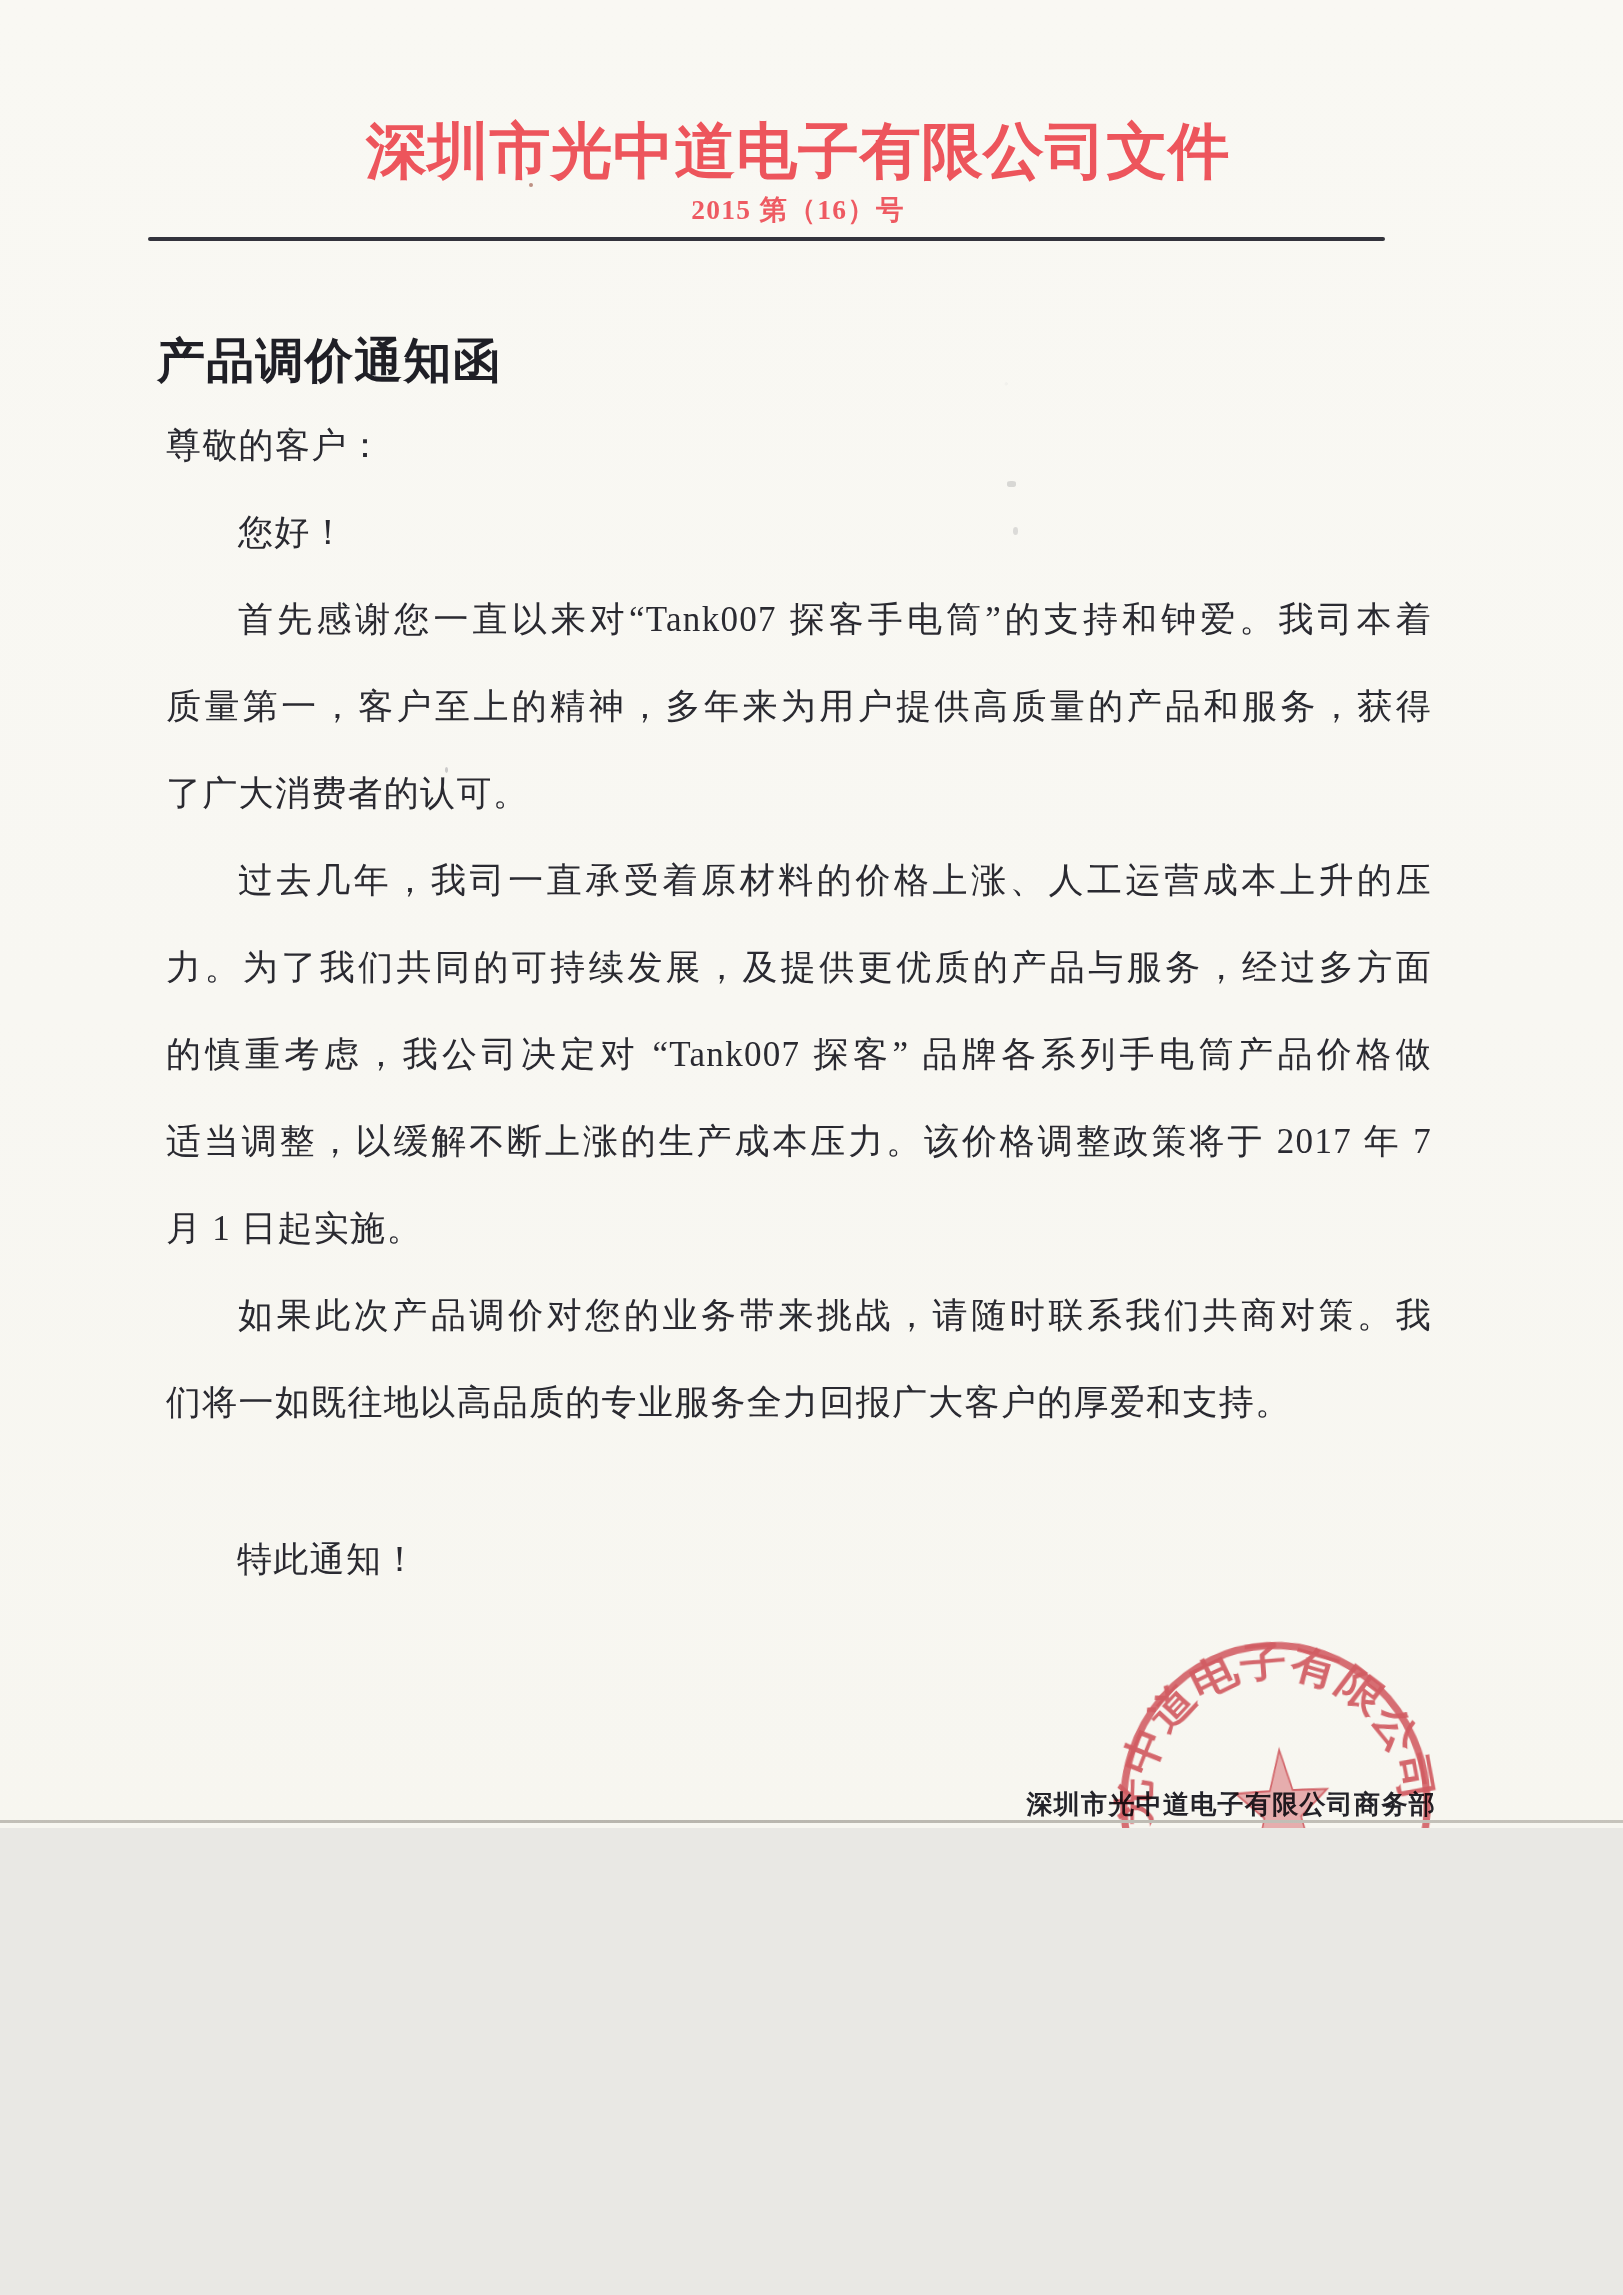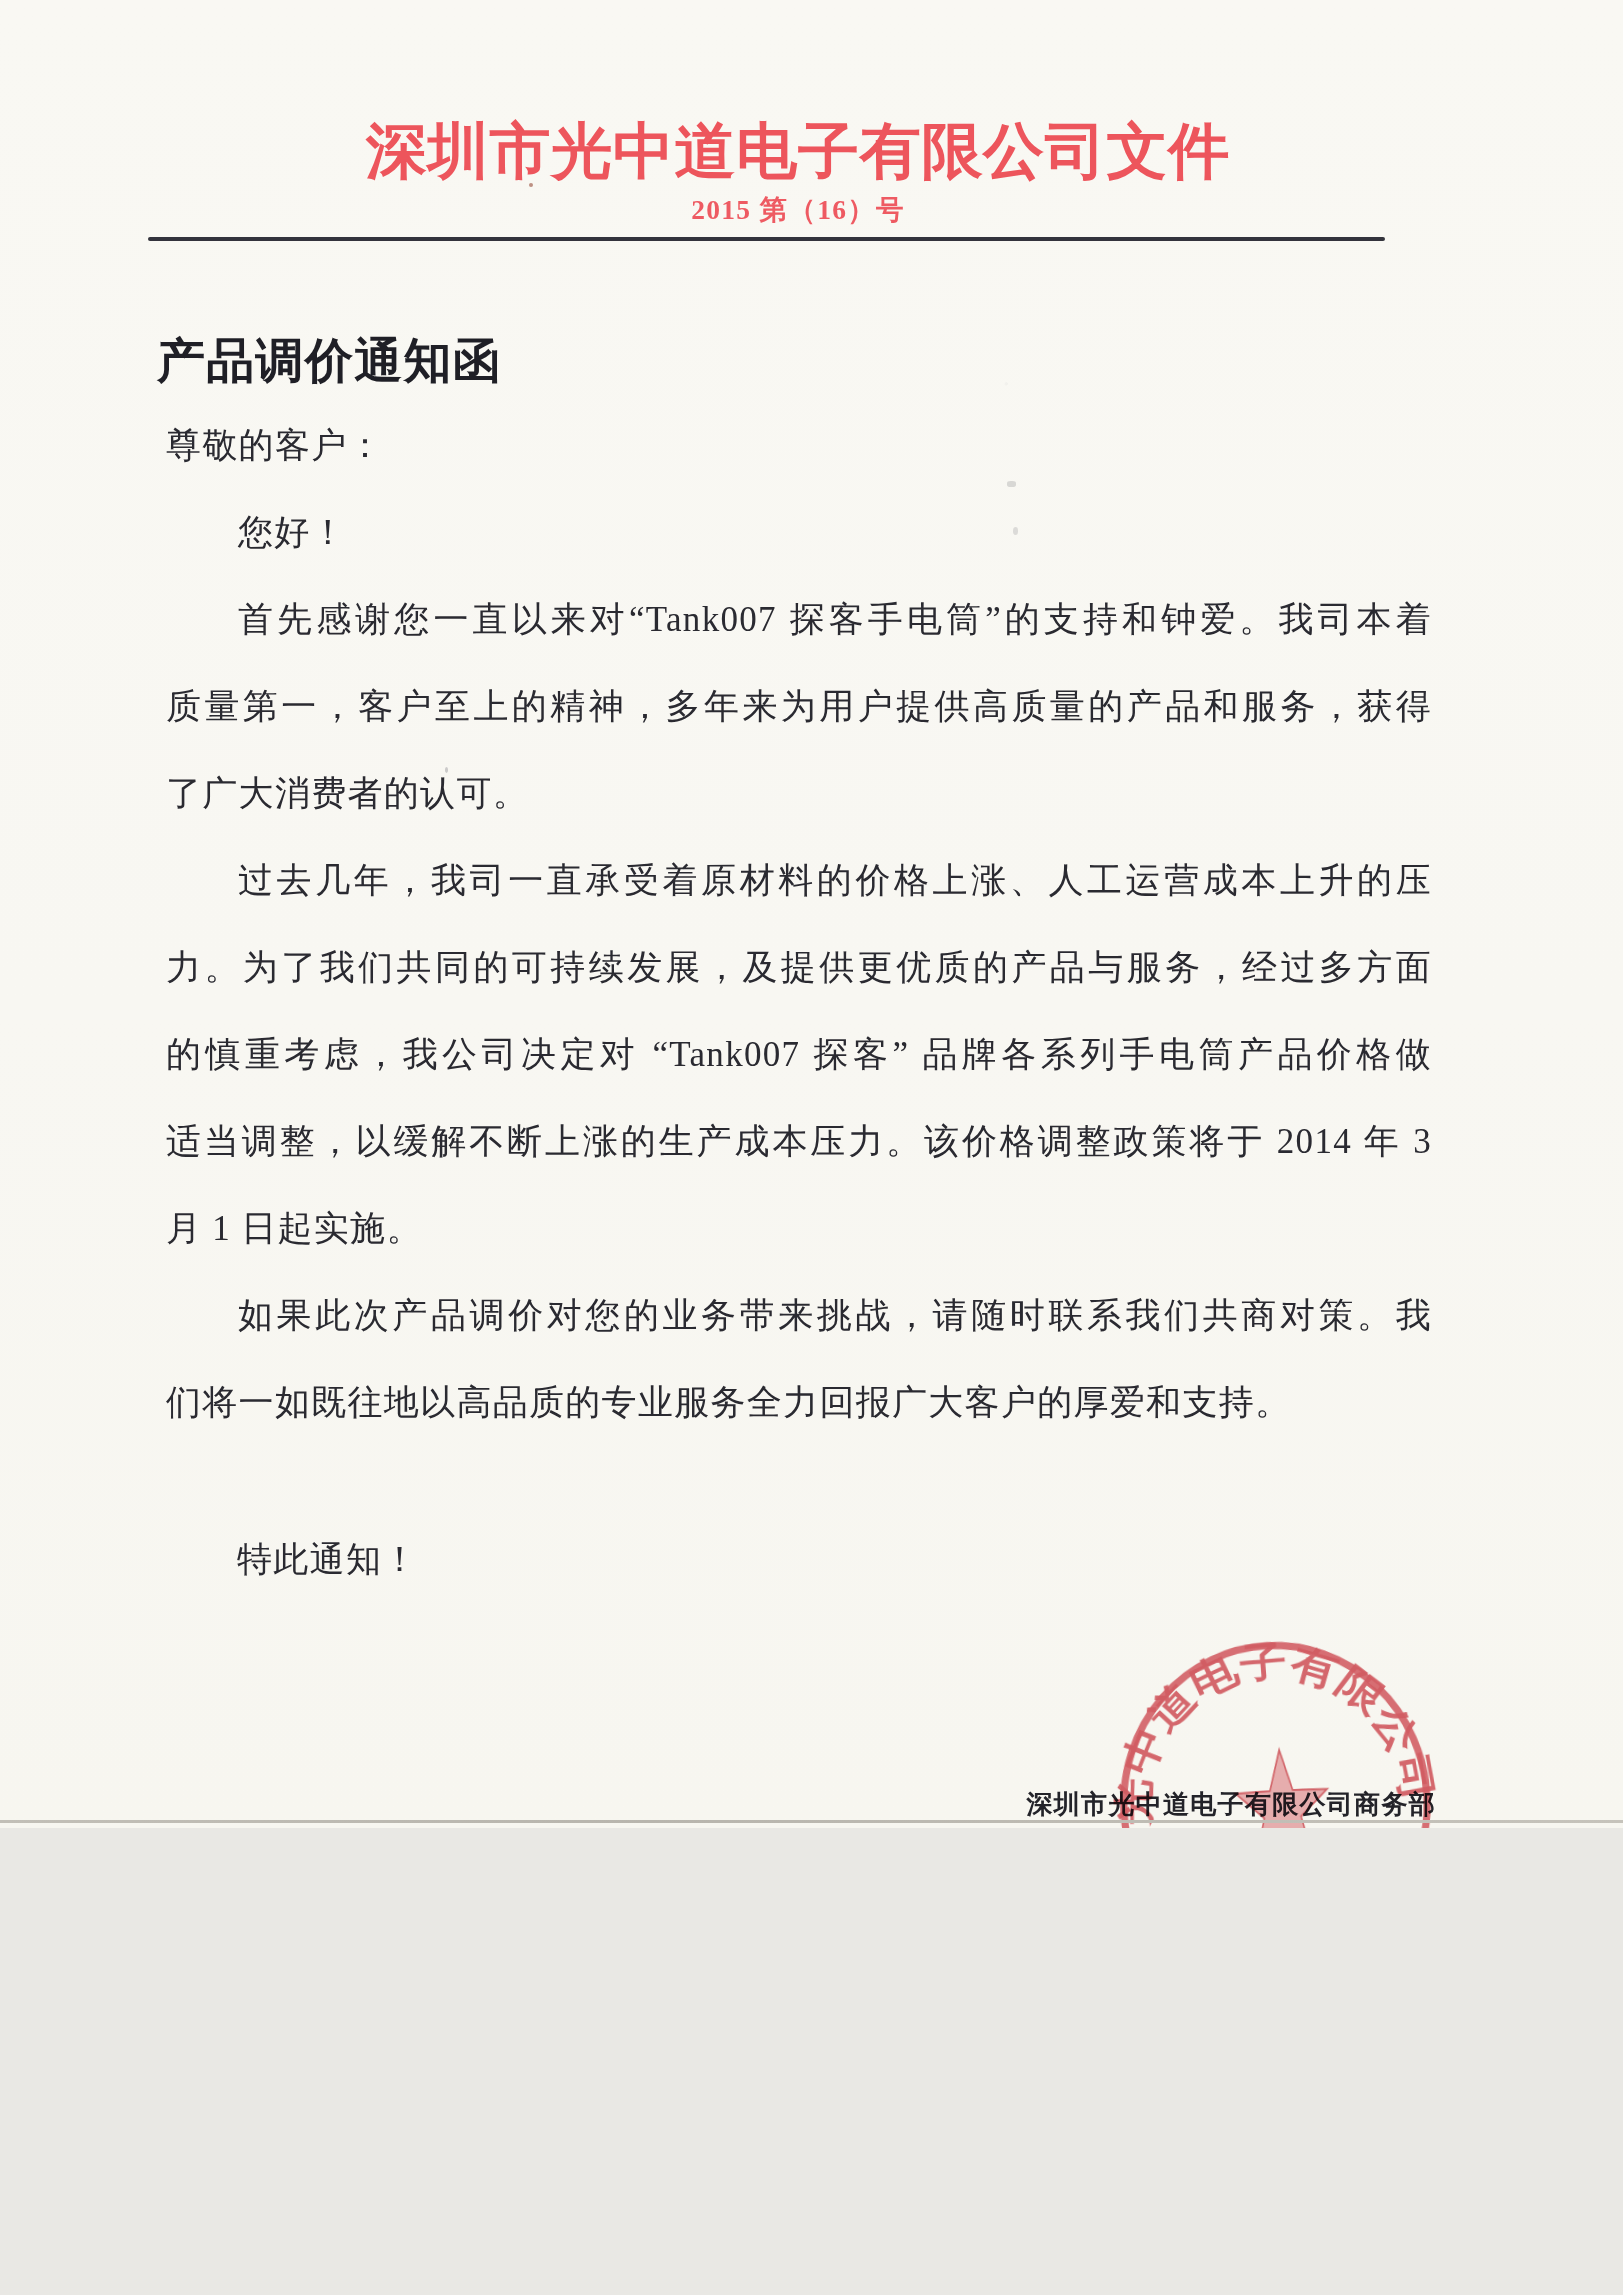--- a/index.html
+++ b/index.html
@@ -105,21 +105,21 @@
 
   <div class="body-text">
       <div class="line">尊敬的客户：</div>
       <div class="line ind">您好！</div>
       <div class="line ind j">首先感谢您一直以来对“Tank007 探客手电筒”的支持和钟爱。我司本着</div>
       <div class="line j">质量第一，客户至上的精神，多年来为用户提供高质量的产品和服务，获得</div>
       <div class="line">了广大消费者的认可。</div>
       <div class="line ind j">过去几年，我司一直承受着原材料的价格上涨、人工运营成本上升的压</div>
       <div class="line j">力。为了我们共同的可持续发展，及提供更优质的产品与服务，经过多方面</div>
       <div class="line j">的慎重考虑，我公司决定对 “Tank007 探客” 品牌各系列手电筒产品价格做</div>
-      <div class="line j">适当调整，以缓解不断上涨的生产成本压力。该价格调整政策将于 2014 年 3</div>
+      <div class="line j">适当调整，以缓解不断上涨的生产成本压力。该价格调整政策将于 2017 年 7</div>
       <div class="line">月 1 日起实施。</div>
       <div class="line ind j">如果此次产品调价对您的业务带来挑战，请随时联系我们共商对策。我</div>
       <div class="line">们将一如既往地以高品质的专业服务全力回报广大客户的厚爱和支持。</div>
     </div>
 
   <div class="closing">特此通知！</div>
 
   <div class="signature">深圳市光中道电子有限公司商务部</div>
 
   <div class="sign-date">2017 年 2 月 28 日</div>

